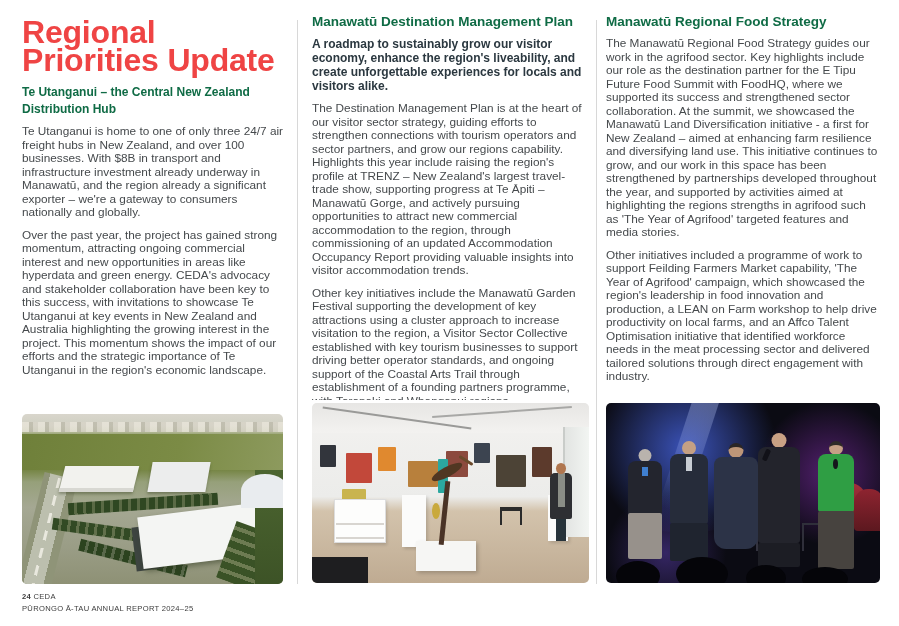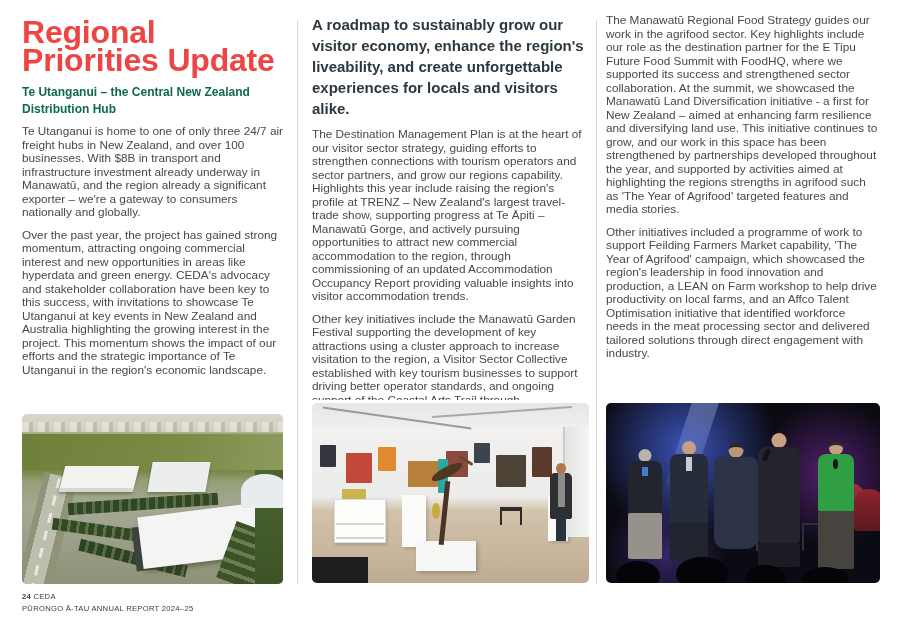--- a/index.html
+++ b/index.html
@@ -18,21 +18,21 @@
   .col2 { left:312px; width:277px; top:14px;  height:386px; }
   .col3 { left:606px; width:274px; top:14px;  height:386px; }
 
   .section-heading {
     font-weight:700; color:#0f6b45; margin-bottom:7px;
   }
   .col1 .section-heading { font-size:12px; line-height:17px; }
   .col2 .section-heading, .col3 .section-heading { font-size:13.5px; line-height:16px; white-space:nowrap; }
 
   .intro {
-    font-weight:700; color:#2b3840; font-size:15px; line-height:21px;
+    font-weight:700; color:#2b3840; font-size:12px; line-height:14px;
     margin-bottom:9px;
   }
   .body-p {
     color:#45494c; font-size:11.8px; line-height:13.5px; margin-bottom:9px;
   }
 
   .divider { position:absolute; top:20px; height:564px; width:1px; background:#d8d8d8; }
   .divider.d1 { left:297px; }
   .divider.d2 { left:596px; }
 
@@ -146,26 +146,28 @@
   <div class="divider d1"></div>
   <div class="divider d2"></div>
 
   <div class="col col1">
     <h2 class="section-heading">Te Utanganui – the Central New Zealand Distribution Hub</h2>
     <p class="body-p">Te Utanganui is home to one of only three 24/7 air freight hubs in New Zealand, and over 100 businesses. With $8B in transport and infrastructure investment already underway in Manawatū, and the region already a significant exporter – we're a gateway to consumers nationally and globally.</p>
     <p class="body-p">Over the past year, the project has gained strong momentum, attracting ongoing commercial interest and new opportunities in areas like hyperdata and green energy. CEDA's advocacy and stakeholder collaboration have been key to this success, with invitations to showcase Te Utanganui at key events in New Zealand and Australia highlighting the growing interest in the project. This momentum shows the impact of our efforts and the strategic importance of Te Utanganui in the region's economic landscape.</p>
   </div>
 
   <div class="col col2">
+    <h2 class="section-heading">Manawatū Destination Management Plan</h2>
     <p class="intro">A roadmap to sustainably grow our visitor economy, enhance the region's liveability, and create unforgettable experiences for locals and visitors alike.</p>
     <p class="body-p">The Destination Management Plan is at the heart of our visitor sector strategy, guiding efforts to strengthen connections with tourism operators and sector partners, and grow our regions capability. Highlights this year include raising the region's profile at TRENZ – New Zealand's largest travel-trade show, supporting progress at Te Āpiti – Manawatū Gorge, and actively pursuing opportunities to attract new commercial accommodation to the region, through commissioning of an updated Accommodation Occupancy Report providing valuable insights into visitor accommodation trends.</p>
     <p class="body-p">Other key initiatives include the Manawatū Garden Festival supporting the development of key attractions using a cluster approach to increase visitation to the region, a Visitor Sector Collective established with key tourism businesses to support driving better operator standards, and ongoing support of the Coastal Arts Trail through establishment of a founding partners programme, with Taranaki and Whanganui regions.</p>
   </div>
 
   <div class="col col3">
+    <h2 class="section-heading">Manawatū Regional Food Strategy</h2>
     <p class="body-p">The Manawatū Regional Food Strategy guides our work in the agrifood sector. Key highlights include our role as the destination partner for the E Tipu Future Food Summit with FoodHQ, where we supported its success and strengthened sector collaboration. At the summit, we showcased the Manawatū Land Diversification initiative - a first for New Zealand – aimed at enhancing farm resilience and diversifying land use. This initiative continues to grow, and our work in this space has been strengthened by partnerships developed throughout the year, and supported by activities aimed at highlighting the regions strengths in agrifood such as 'The Year of Agrifood' targeted features and media stories.</p>
     <p class="body-p">Other initiatives included a programme of work to support Feilding Farmers Market capability, 'The Year of Agrifood' campaign, which showcased the region's leadership in food innovation and production, a LEAN on Farm workshop to help drive productivity on local farms, and an Affco Talent Optimisation initiative that identified workforce needs in the meat processing sector and delivered tailored solutions through direct engagement with industry.</p>
   </div>
 
   <div class="photo photo-aerial">
     <div class="aerial-town"></div>
     <div class="aerial-field"></div>
     <div class="aerial-road"></div>
     <div class="aerial-roadline"></div>
     <div class="aerial-shed1"></div>

